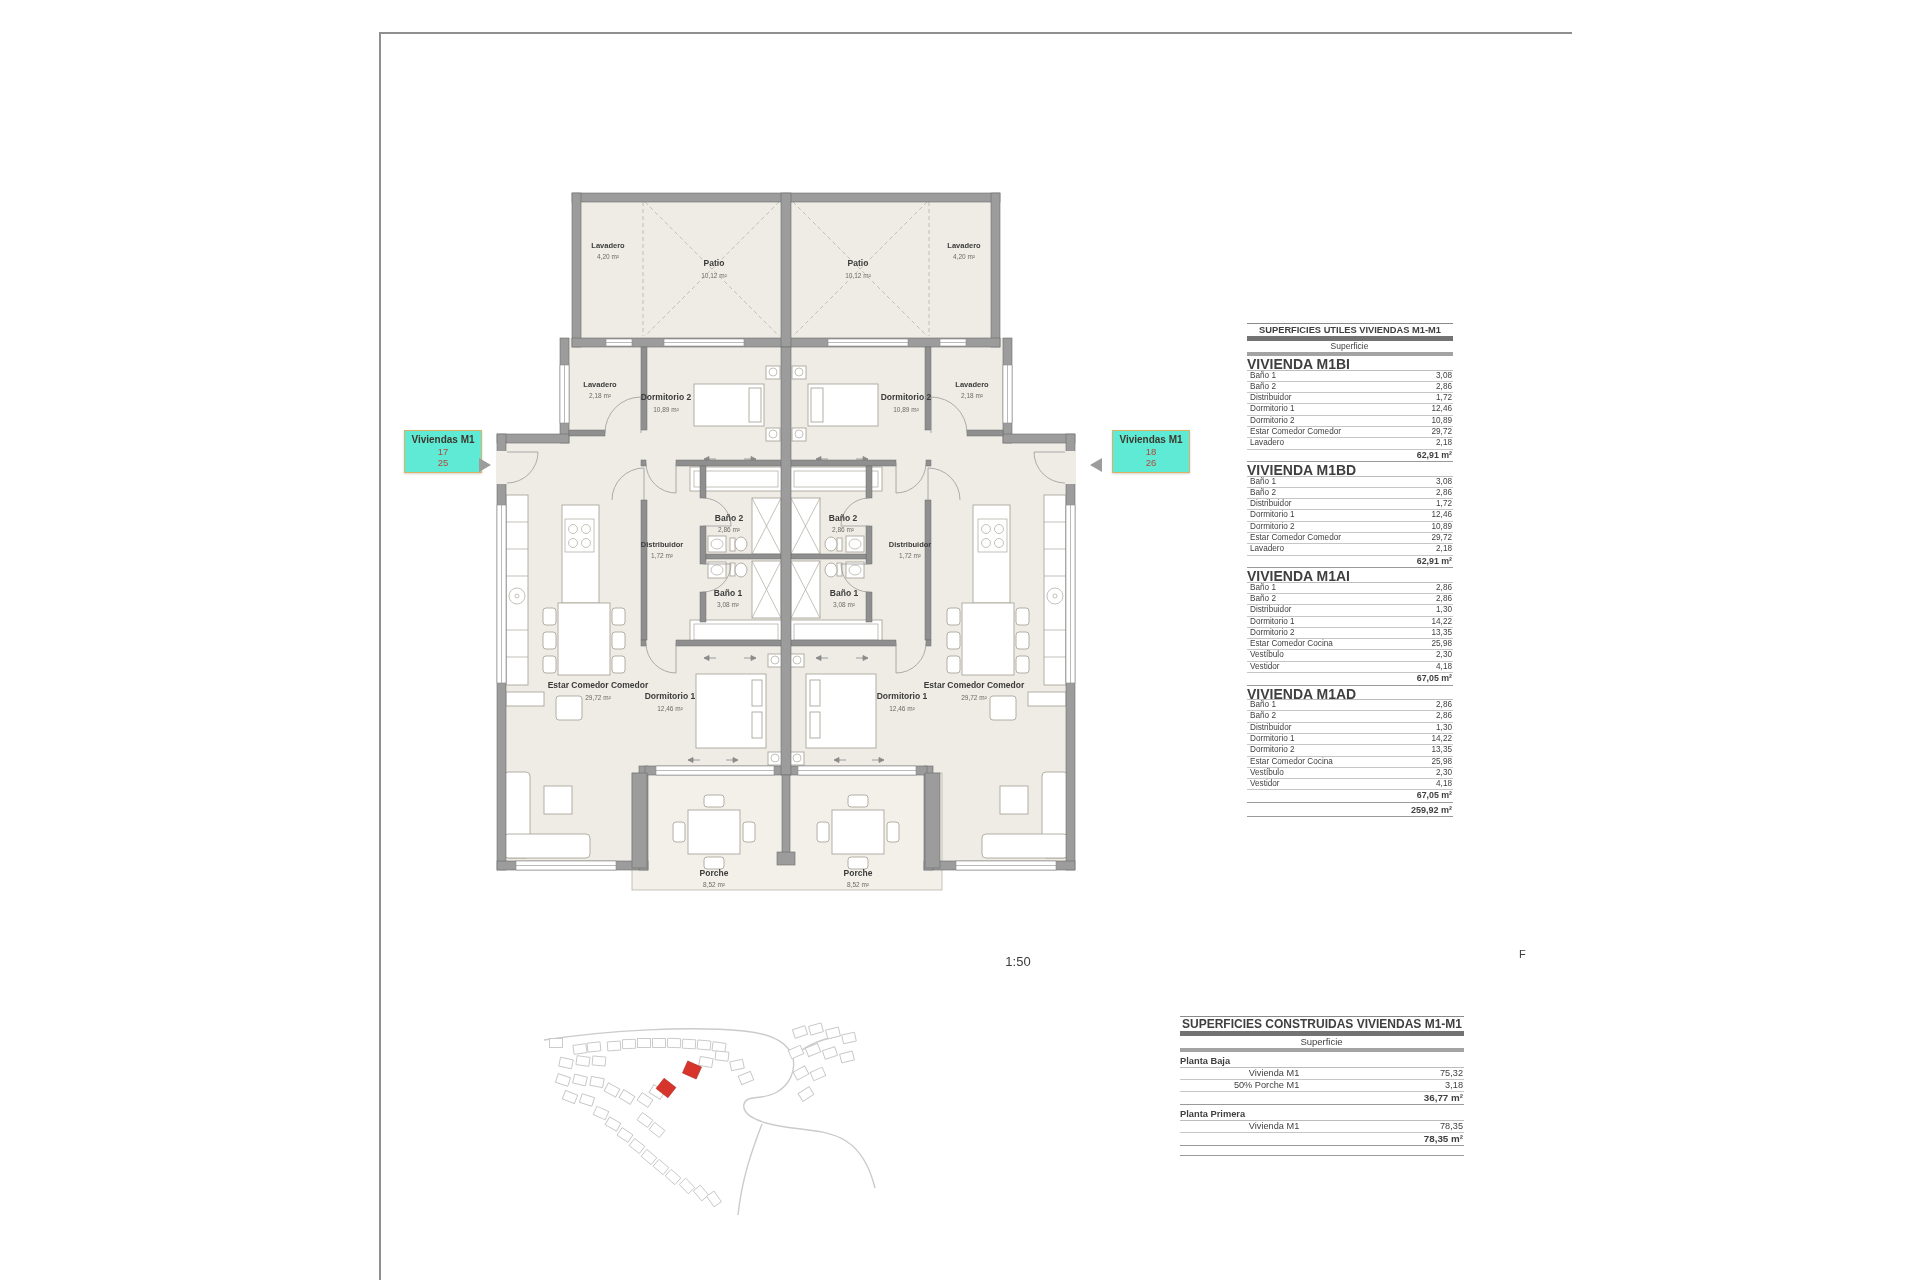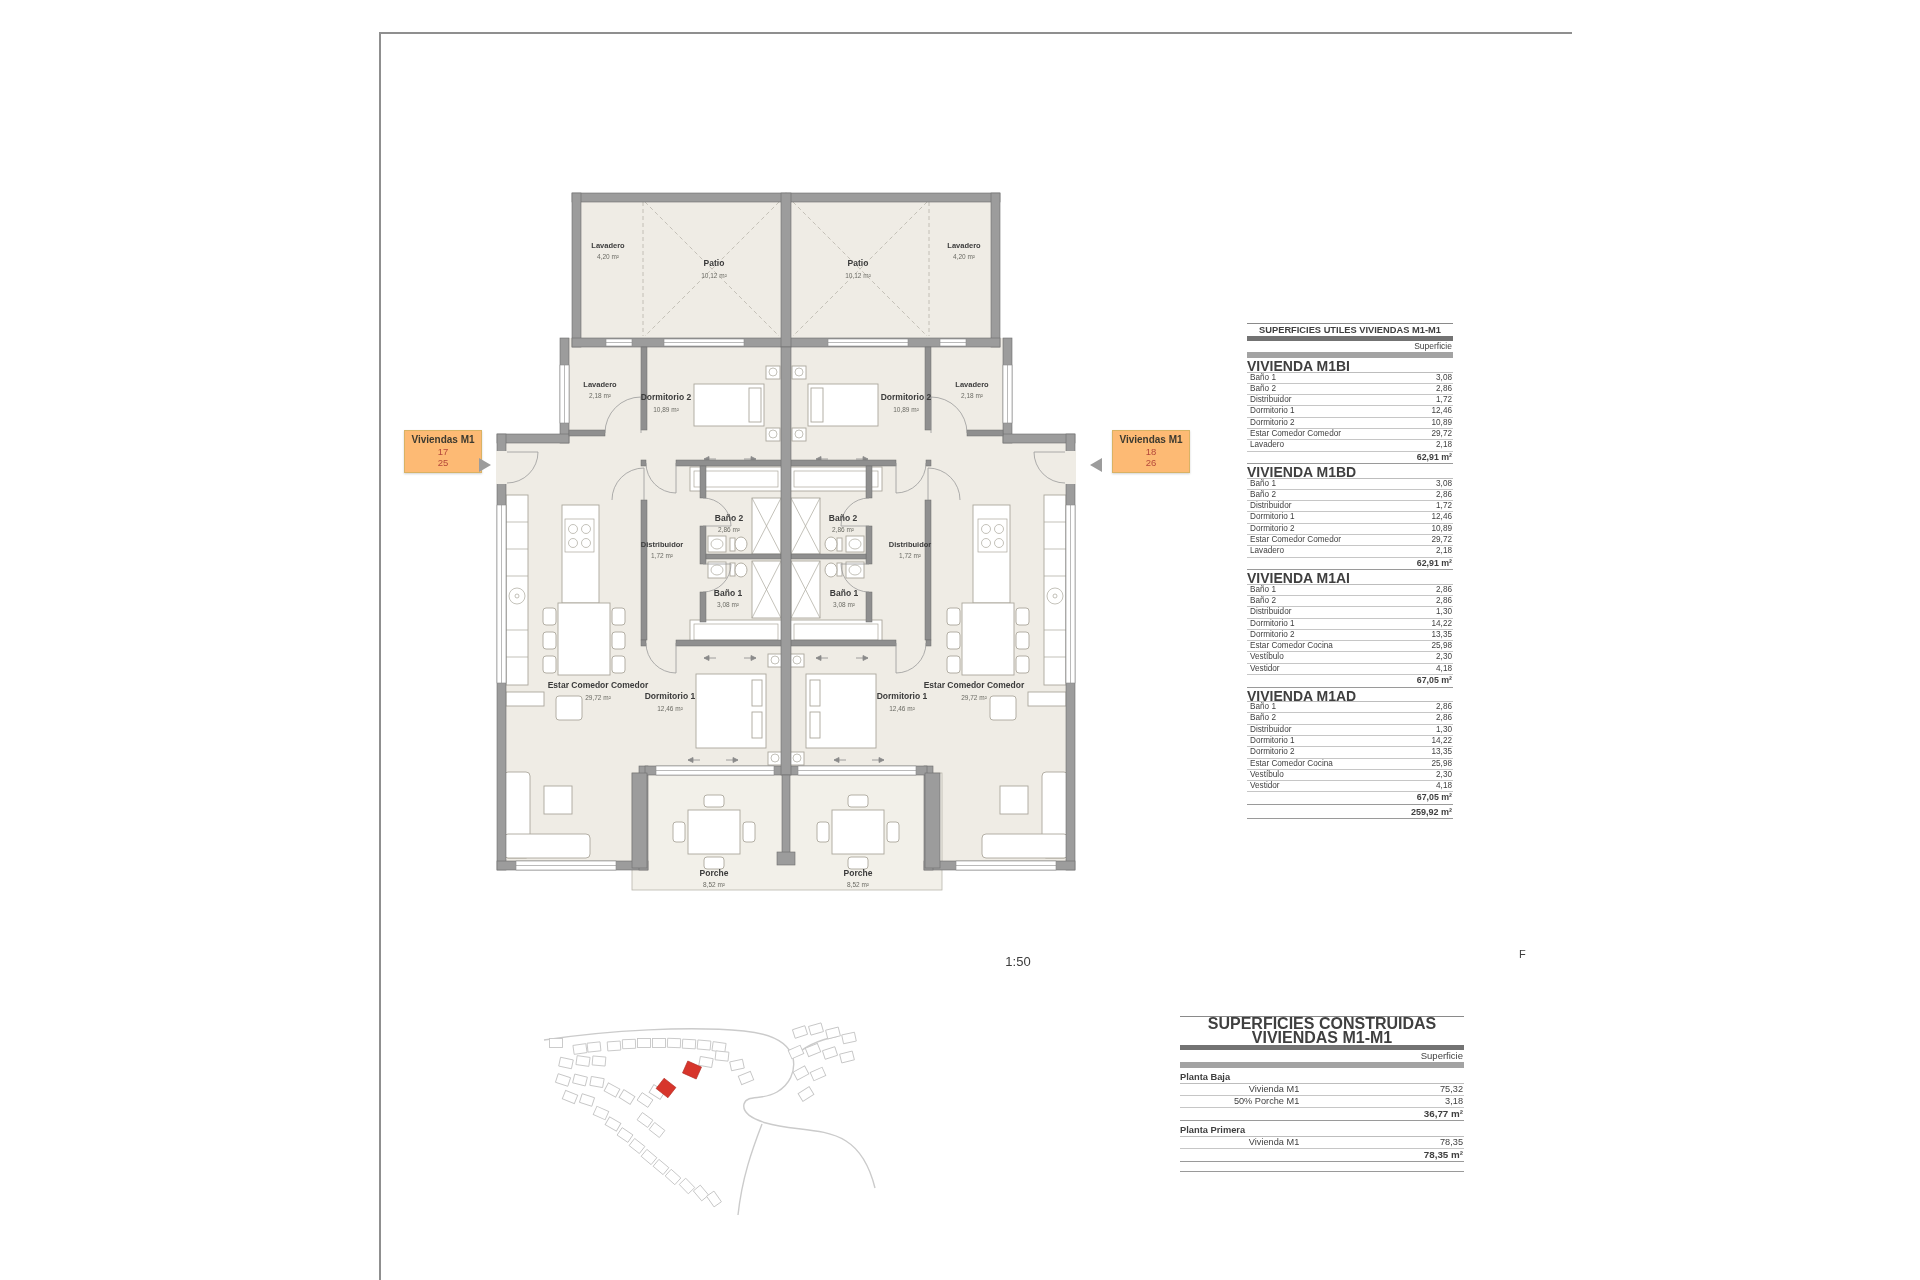--- a/index.html
+++ b/index.html
@@ -23,37 +23,37 @@
   .door{fill:none;stroke:#9a9a9a;stroke-width:.8;}
   .slidearrow{stroke:#8a8a8a;stroke-width:.8;fill:#8a8a8a;}
   .rname{font:bold 8.5px "Liberation Sans",sans-serif;fill:#3b3b3b;text-anchor:middle;}
   .rname-sm{font:bold 7.5px "Liberation Sans",sans-serif;fill:#3b3b3b;text-anchor:middle;}
   .rarea{font:6.5px "Liberation Sans",sans-serif;fill:#6b6b64;text-anchor:middle;}
   .road{fill:none;stroke:#cbcbcb;stroke-width:1.4;}
   .house{fill:#fff;stroke:#c6c6c6;stroke-width:.9;}
   .house-red{fill:#d7352b;stroke:#b02a22;stroke-width:.6;}
 
   
-  .tag{position:absolute;width:76px;background:#fdba74;border:1px solid #d9b264;
+  .tag{position:absolute;width:76px;background:#5eead4;border:1px solid #d9b264;
        text-align:center;padding:3px 0 4px;box-shadow:0 1px 2px rgba(0,0,0,.18);}
   .tag-title{font-size:10px;font-weight:bold;color:#3c3a30;line-height:12px;}
   .tag-num{font-size:9.5px;font-weight:normal;color:#b5493a;line-height:11px;}
   .arrow-r{position:absolute;left:479px;top:458px;width:0;height:0;
            border-top:7px solid transparent;border-bottom:7px solid transparent;border-left:12px solid #9c9c9c;}
   .arrow-l{position:absolute;left:1090px;top:458px;width:0;height:0;
            border-top:7px solid transparent;border-bottom:7px solid transparent;border-right:12px solid #9c9c9c;}
 
   
   .tbl{position:absolute;}
   #tbl-utiles{left:1247px;top:323px;width:206px;}
   #tbl-constr{left:1180px;top:1016px;width:284px;}
   .t-title{font-weight:bold;text-align:center;border-top:1px solid #8a8a8a;border-bottom:5px solid #737373;}
   #tbl-utiles .t-title{font-size:9.3px;line-height:12px;}
-  #tbl-constr .t-title{font-size:16px;line-height:14px;}
-  .t-colhead{text-align:right;border-bottom:6px solid #a3a3a3;padding-right:1px;}
+  #tbl-constr .t-title{font-size:12px;line-height:14px;}
+  .t-colhead{text-align:center;border-bottom:4px solid #a3a3a3;padding-right:1px;}
   #tbl-utiles .t-colhead{font-size:8.5px;line-height:11px;}
   #tbl-constr .t-colhead{font-size:9.5px;line-height:12px;}
   .sec{margin-top:3px;}
   .sec-h{font-weight:bold;border-bottom:1px solid #bdbdbd;}
   #tbl-utiles .sec-h{font-size:14px;line-height:10.5px;}
   #tbl-constr .sec-h{font-size:9.3px;line-height:12px;}
   .row{display:flex;border-bottom:1px solid #c6c6c6;}
   #tbl-utiles .row{font-size:8.2px;line-height:10.3px;}
   #tbl-constr .row{font-size:9.2px;line-height:10.8px;}
   .row .lbl{flex:1;padding-left:3px;}

